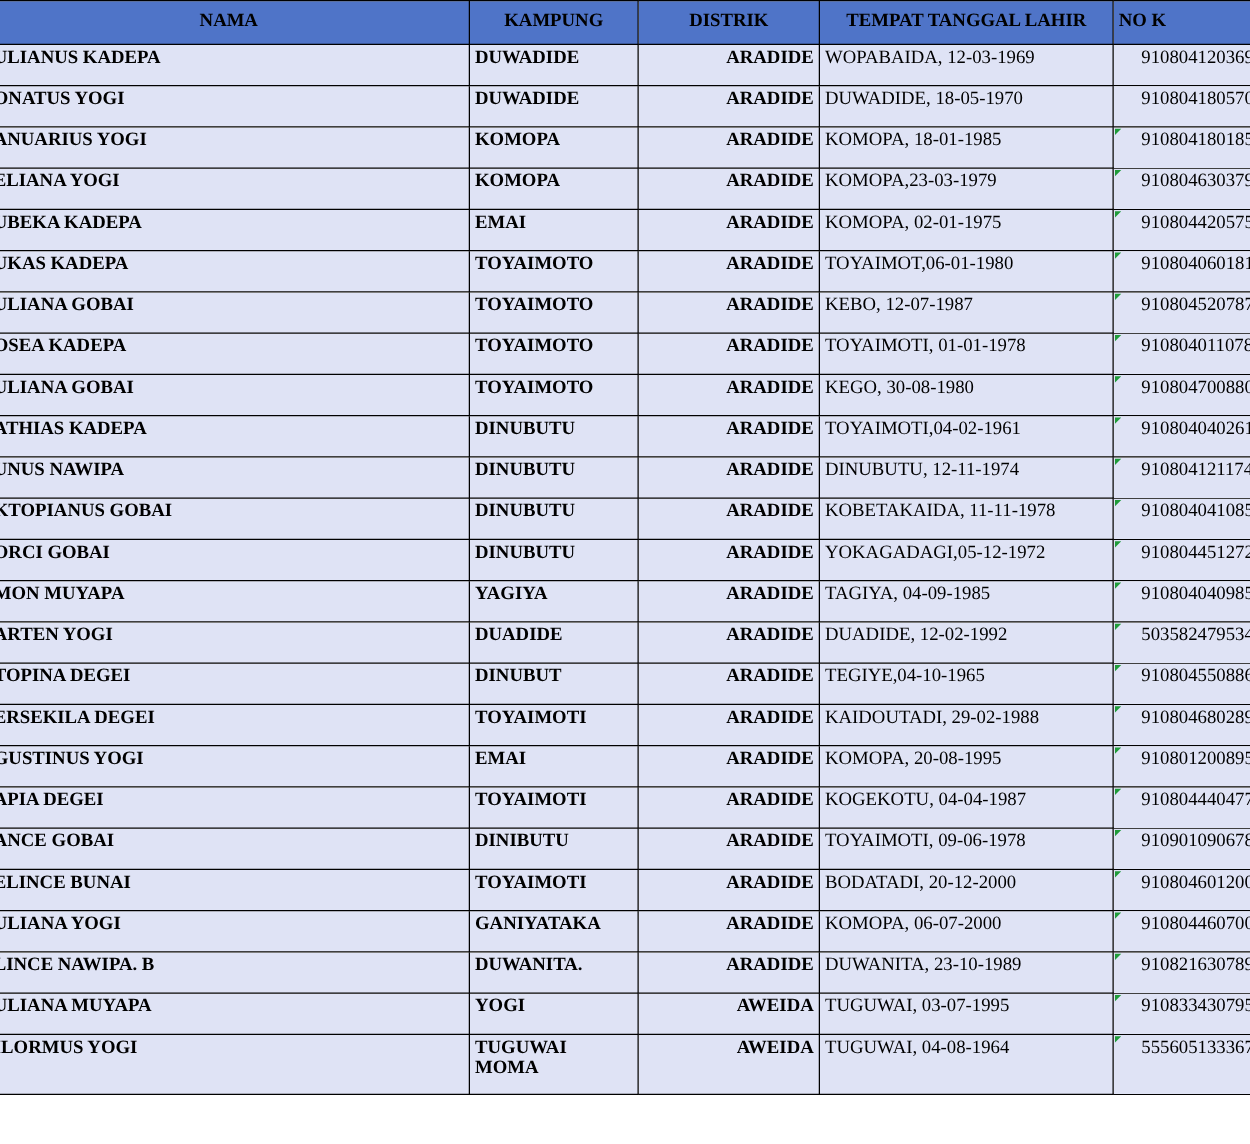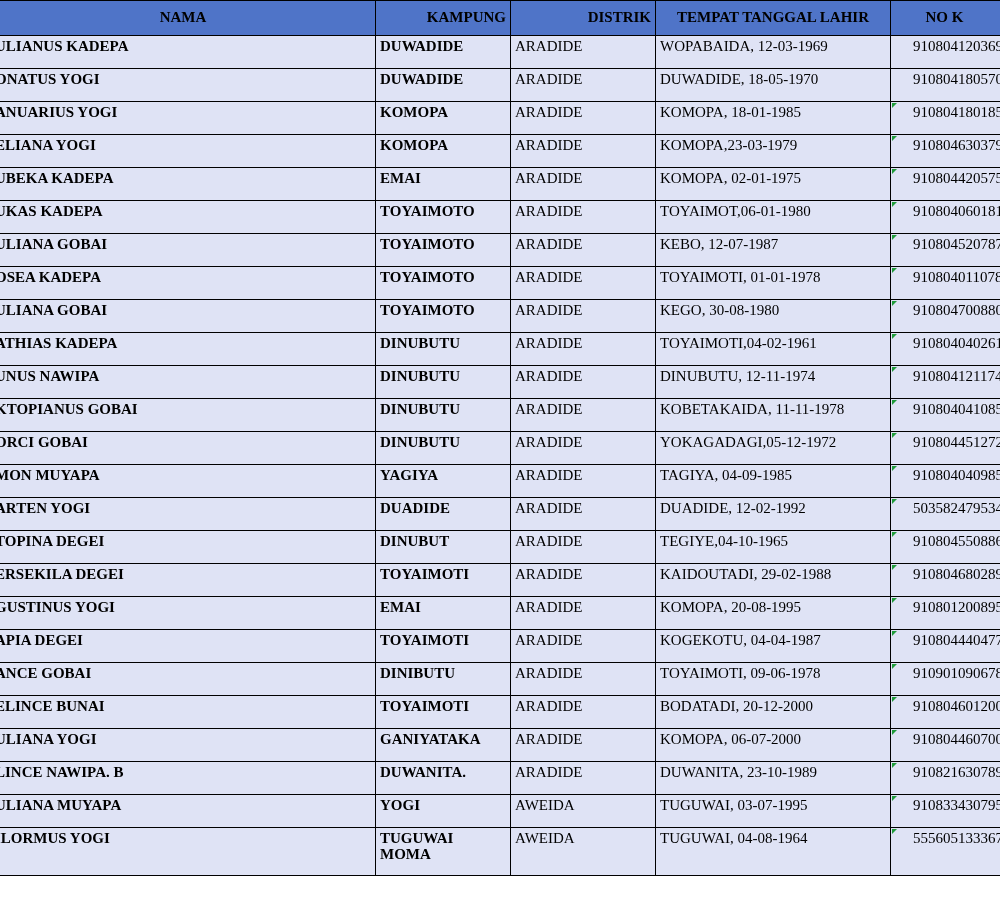--- a/index.html
+++ b/index.html
@@ -30,45 +30,45 @@
   table.data col.c-kampung { width: 135px; }
   table.data col.c-distrik { width: 145px; }
   table.data col.c-ttl     { width: 235px; }
   table.data col.c-nokk    { width: 110px; }
 
   thead th {
     background: #4f74c8;
     color: #000000;
     font-weight: bold;
     font-size: 15px;
-    text-align: right;
+    text-align: center;
     border: 1px solid #000000;
     padding: 2px 4px 4px 4px;
     height: 28px;
     vertical-align: middle;
     white-space: nowrap;
     overflow: hidden;
   }
   thead th.center { text-align: center; }
-  thead th.right  { text-align: center; padding-right: 6px; }
+  thead th.right  { text-align: left; padding-right: 6px; }
 
   tbody td {
     border: 1px solid #000000;
     padding: 2px 4px 3px 4px;
     height: 27px;
     vertical-align: top;
     background: #dfe3f5;
     font-size: 15px;
     color: #000000;
     overflow: hidden;
     white-space: nowrap;
   }
   tbody td.nama { font-weight: bold; }
   tbody td.kampung { font-weight: bold; white-space: normal; line-height: 16px; margin-left: 27px; }
-  tbody td.distrik { font-weight: normal; }
+  tbody td.distrik { font-weight: bold; text-align: right; }
   tbody td.ttl { font-weight: normal; }
   tbody td.nokk {
     font-weight: normal;
     position: relative;
     padding-left: 22px;
   }
   
   tbody td.nokk.mark::before {
     content: "";
     position: absolute;

